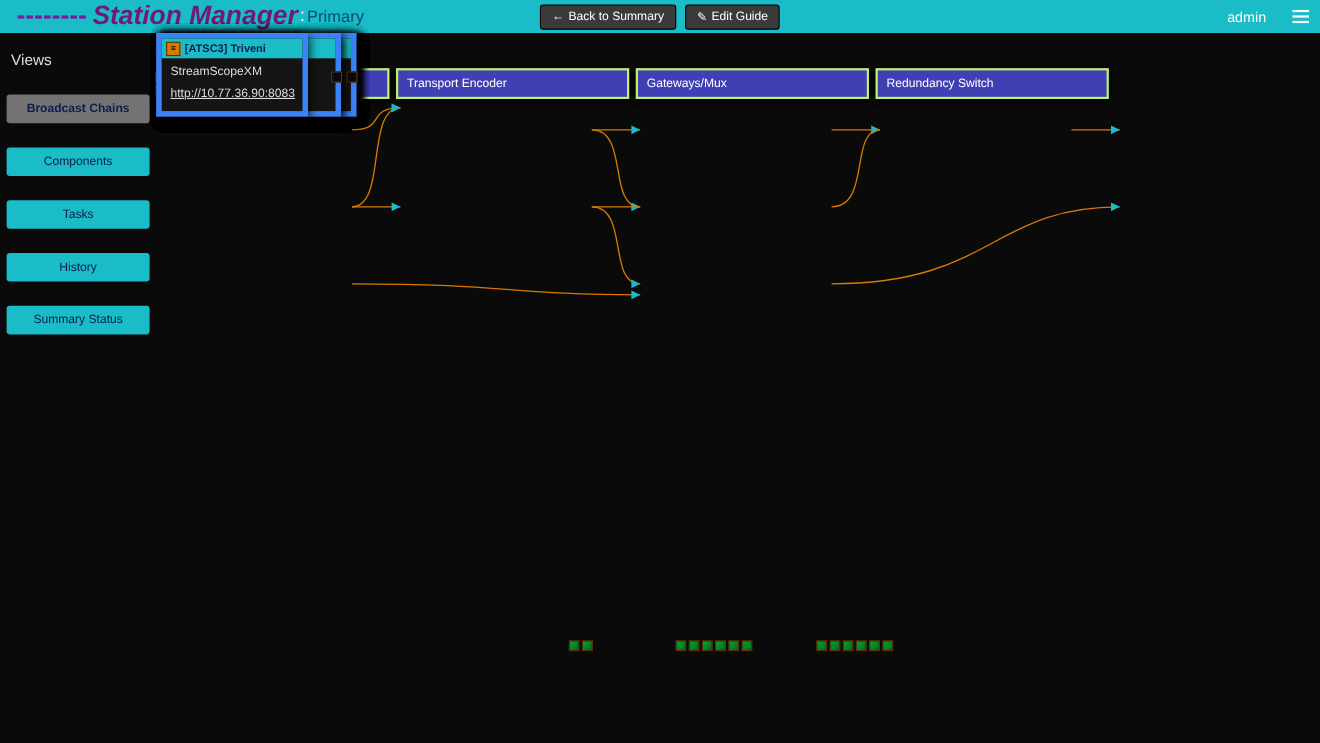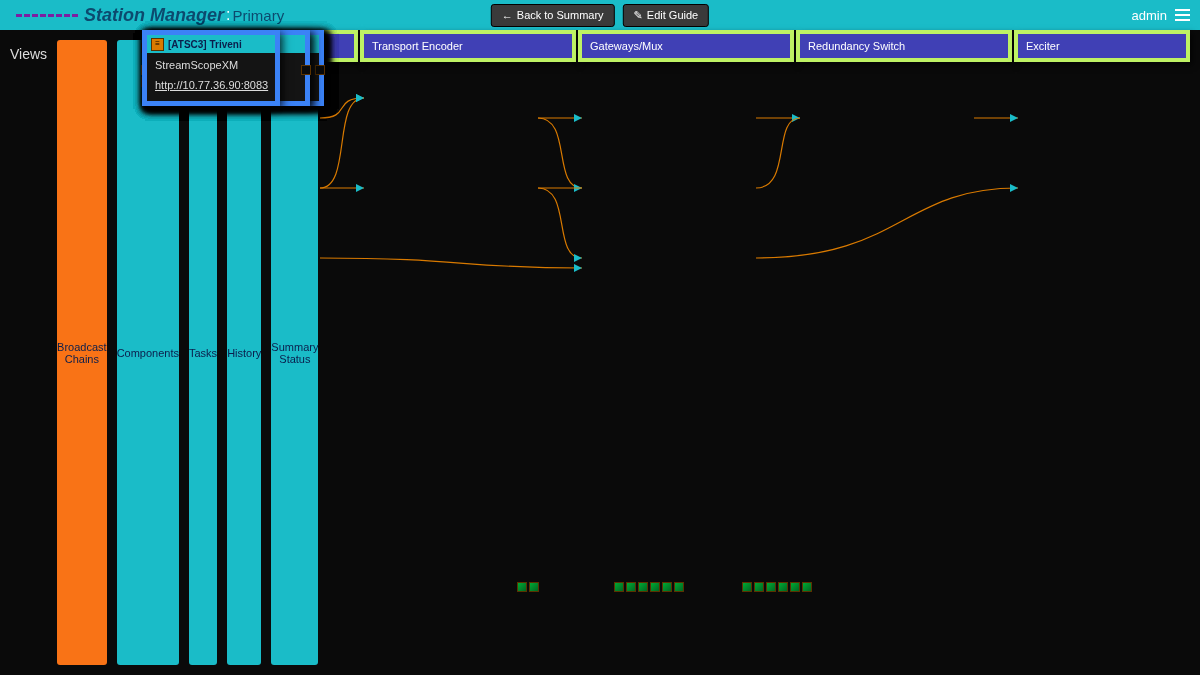--- a/index.html
+++ b/index.html
@@ -1,36 +1,36 @@
 <!DOCTYPE html>
 <html><head>
 <meta charset="utf-8">
 <style>
   html,body{margin:0;padding:0;width:1200px;height:675px;background:#0a0a0a;font-family:Arial,Helvetica,sans-serif;overflow:hidden}
   .topbar{height:30px;background:#1abcc8;display:flex;align-items:center;padding:0 10px;color:#fff;position:relative}
   .brand-dashes{display:flex;gap:2px;margin-left:6px}
   .brand-dashes span{width:6px;height:3px;background:#7b1fa2}
-  .brand{font-style:italic;font-weight:bold;color:#0c4a6e;font-size:18px;margin-left:6px}
+  .brand{font-style:italic;font-weight:bold;color:#701a75;font-size:24px;margin-left:6px}
   .brand-colon{color:#fff;font-size:16px;margin:0 2px}
   .brand-sub{color:#0c4a6e;font-size:15px}
   .top-buttons{position:absolute;left:50%;transform:translateX(-50%);display:flex;gap:8px}
   .top-btn{background:#3a3a3a;border:1px solid #000;color:#fff;font-size:11px;padding:4px 10px;border-radius:3px;display:flex;align-items:center;gap:4px;cursor:pointer}
-  .top-right{margin-left:auto;display:flex;align-items:center;gap:8px;color:#fff;font-size:13px}
+  .top-right{margin-left:auto;display:flex;align-items:center;gap:24px;color:#fff;font-size:13px}
   .hamburger{display:flex;flex-direction:column;gap:3px;cursor:pointer}
   .hamburger span{width:15px;height:2px;background:#fff}
 
   .main{display:flex;height:calc(100% - 30px)}
-  .sidebar{width:130px;padding:10px 6px;display:flex;flex-direction:row;gap:10px}
+  .sidebar{width:130px;padding:10px 6px;display:flex;flex-direction:column;gap:22px}
   .views-label{color:#ddd;font-size:14px;margin:6px 0 2px 4px}
   .side-btn{background:#1abcc8;color:#0b1e4c;border:none;border-radius:3px;font-size:11px;padding:7px 0;cursor:pointer;text-align:center}
-  .side-btn.active{background:#f97316;color:#0b1e4c;font-weight:normal}
+  .side-btn.active{background:#737373;color:#0b1e4c;font-weight:bold}
 
   .canvas{flex:1;position:relative}
 
-  .col-header{position:absolute;top:0;height:24px;background:#4040b5;border:4px solid #bef264;color:#fff;font-size:11px;display:flex;align-items:center;padding-left:8px;box-shadow:3px 3px 6px rgba(0,0,0,.6)}
+  .col-header{position:absolute;top:32px;height:24px;background:#4040b5;border:2px solid #bef264;color:#fff;font-size:11px;display:flex;align-items:center;padding-left:8px;box-shadow:3px 3px 6px rgba(0,0,0,.6)}
 
   .node{position:absolute;width:172px;background:#141414;border:5px solid #3b82f6;box-shadow:3px 3px 8px rgba(0,0,0,.7)}
   .node-head{height:18px;background:#1abcc8;display:flex;align-items:center;gap:4px;padding:0 4px;font-size:10px;font-weight:bold;color:#0b1e4c;overflow:hidden;white-space:nowrap;text-overflow:ellipsis}
   .node-icon{width:11px;height:11px;background:#d97a00;border:1px solid #5a3200;flex-shrink:0;display:flex;align-items:center;justify-content:center}
   .node-icon::after{content:"≡";font-size:8px;color:#000;line-height:1}
   .node-body{padding:6px 8px 8px 8px}
   .node-desc{color:#ddd;font-size:11px;margin-bottom:4px}
   .node-url{color:#e040bb;font-size:11px;text-decoration:underline;cursor:pointer}
   .node-url.white{color:#ddd}
 
@@ -130,21 +130,20 @@
         <polygon points="876,158 868,154 868,162"></polygon>
 
       <path d="M832,88 C855,88 855,88 876,88"></path>
         <polygon points="876,88 868,84 868,92"></polygon>
     </svg>
 
     <div class="col-header" style="left:0px;width:200px">Encoders/Listing</div>
     <div class="col-header" style="left:218px;width:200px">Transport Encoder</div>
     <div class="col-header" style="left:436px;width:200px">Gateways/Mux</div>
     <div class="col-header" style="left:654px;width:200px">Redundancy Switch</div>
-    <div class="col-header" style="left:872px;width:160px">Exciter</div>
 
     <div class="node" style="left:0;top:56">
       <div class="node-head">
           <span class="node-icon"></span>
           <span>[ATSC3] Vendor 2 - Encoder</span>
         </div>
       <div class="node-body"><div class="node-desc">Generic Encoder</div><a class="node-url">http://10.77.200.2</a></div>
       <div class="port out" style="right:-6px;top:30px"></div>
     </div>
     <div class="node" style="left:0;top:126">

